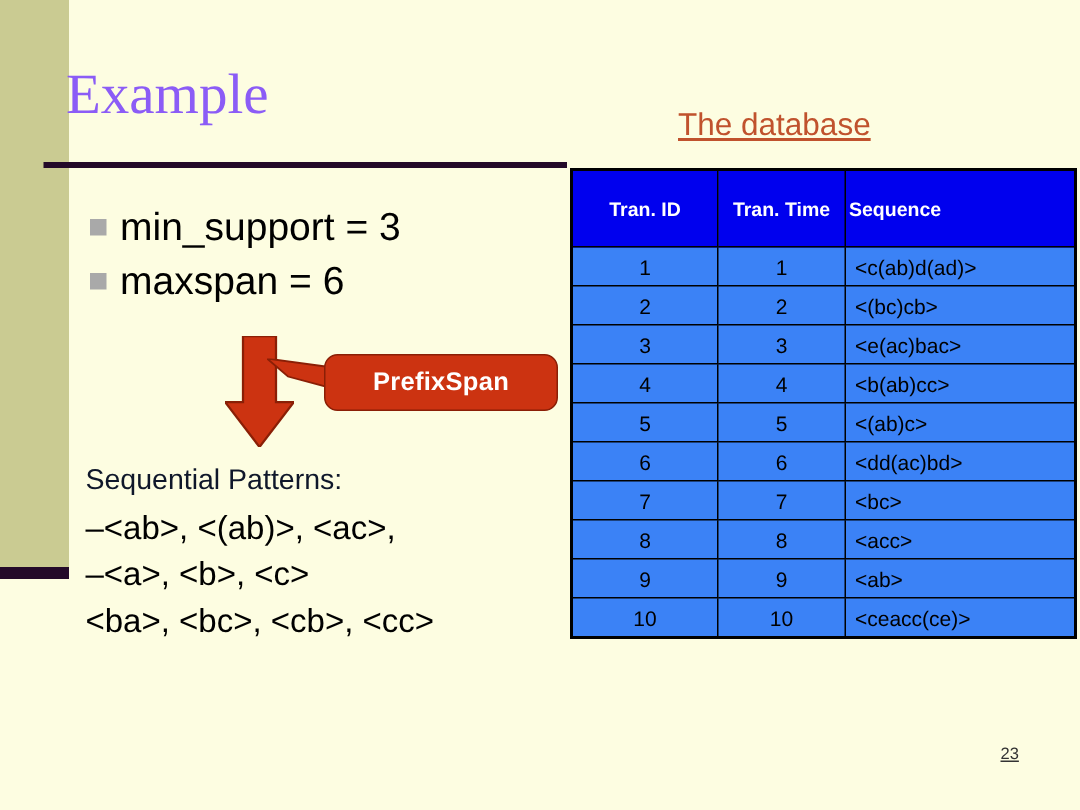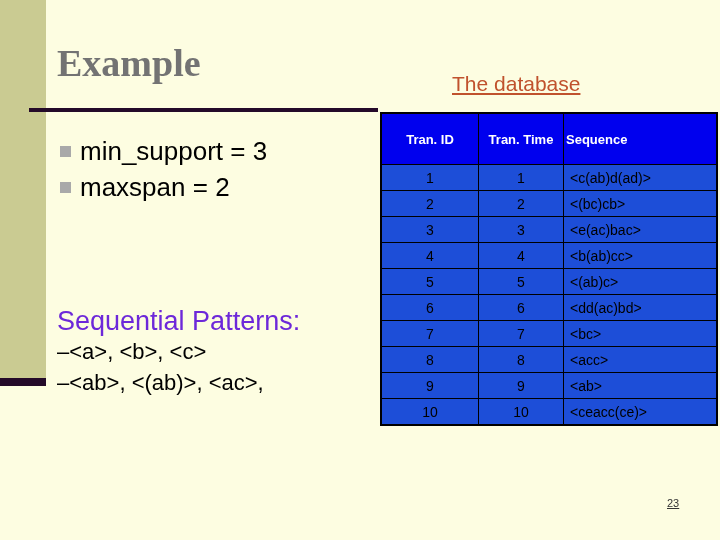--- a/index.html
+++ b/index.html
@@ -30,29 +30,28 @@
     left: 0;
     top: 378px;
     width: 46px;
     height: 8px;
     background: #240a29;
   }
 
   
   #title {
     position: absolute;
-    left: 57px;
+    left: 44px;
     top: 41px;
     font-family: "Liberation Serif", serif;
     font-size: 38px;
     line-height: 44px;
-    color: #737373;
+    color: #8b5cf6;
     letter-spacing: 0px;
     white-space: nowrap;
-    font-weight: bold;
   }
   #rule {
     position: absolute;
     left: 29px;
     top: 108px;
     width: 349px;
     height: 4px;
     background: #240a29;
   }
   #db-title {
@@ -131,41 +130,41 @@
   }
 
   
   #patterns {
     position: absolute;
     left: 57px;
     top: 306px;
     width: 330px;
   }
   #patterns-head {
-    font-size: 27px;
+    font-size: 19px;
     line-height: 30px;
-    color: #6d28d9;
+    color: #0f172a;
     white-space: nowrap;
   }
   .pattern-line {
     font-size: 22px;
     line-height: 31px;
     color: #000000;
     white-space: nowrap;
   }
 
   
   #db-table {
     position: absolute;
     left: 380px;
     top: 112px;
     width: 322px;
     border-collapse: collapse;
     border: 2px solid #000000;
-    background: #1d4ed8;
+    background: #3b82f6;
     table-layout: fixed;
   }
   #db-table th {
     background: #0000ee;
     color: #ffffff;
     font-size: 13px;
     font-weight: bold;
     border: 1.5px solid #000000;
     padding: 4px 2px;
     height: 42px;
@@ -206,29 +205,39 @@
 
   <div id="db-title">The database</div>
 
   <div id="bullets">
     <div class="bullet-row">
       <span class="bullet-sq"></span>
       <span>min_support = 3</span>
     </div>
     <div class="bullet-row">
       <span class="bullet-sq"></span>
-      <span>maxspan = 2</span>
+      <span>maxspan = 6</span>
     </div>
   </div>
 
+  <div id="arrow-wrap">
+    <svg id="down-arrow" viewBox="0 0 46 74">
+      <polygon points="12,0 34,0 34,44 46,44 23,74 0,44 12,44" fill="#cc3311" stroke="#8a1f06" stroke-width="1.5"></polygon>
+    </svg>
+    <svg id="callout-tail" viewBox="0 0 44 22">
+      <polygon points="0,0 44,6 44,20 14,12" fill="#cc3311" stroke="#8a1f06" stroke-width="1.2"></polygon>
+    </svg>
+    <div id="callout">PrefixSpan</div>
+  </div>
 
   <div id="patterns">
     <div id="patterns-head">Sequential Patterns:</div>
+    <div class="pattern-line">–&lt;ab&gt;, &lt;(ab)&gt;, &lt;ac&gt;,</div>
     <div class="pattern-line">–&lt;a&gt;, &lt;b&gt;, &lt;c&gt;</div>
-    <div class="pattern-line">–&lt;ab&gt;, &lt;(ab)&gt;, &lt;ac&gt;,</div>
+    <div class="pattern-line"> &lt;ba&gt;, &lt;bc&gt;, &lt;cb&gt;, &lt;cc&gt;</div>
   </div>
 
   <table id="db-table">
     <thead>
       <tr>
         <th class="col-id">Tran. ID</th>
         <th class="col-time">Tran. Time</th>
         <th class="col-seq">Sequence</th>
       </tr>
     </thead>

